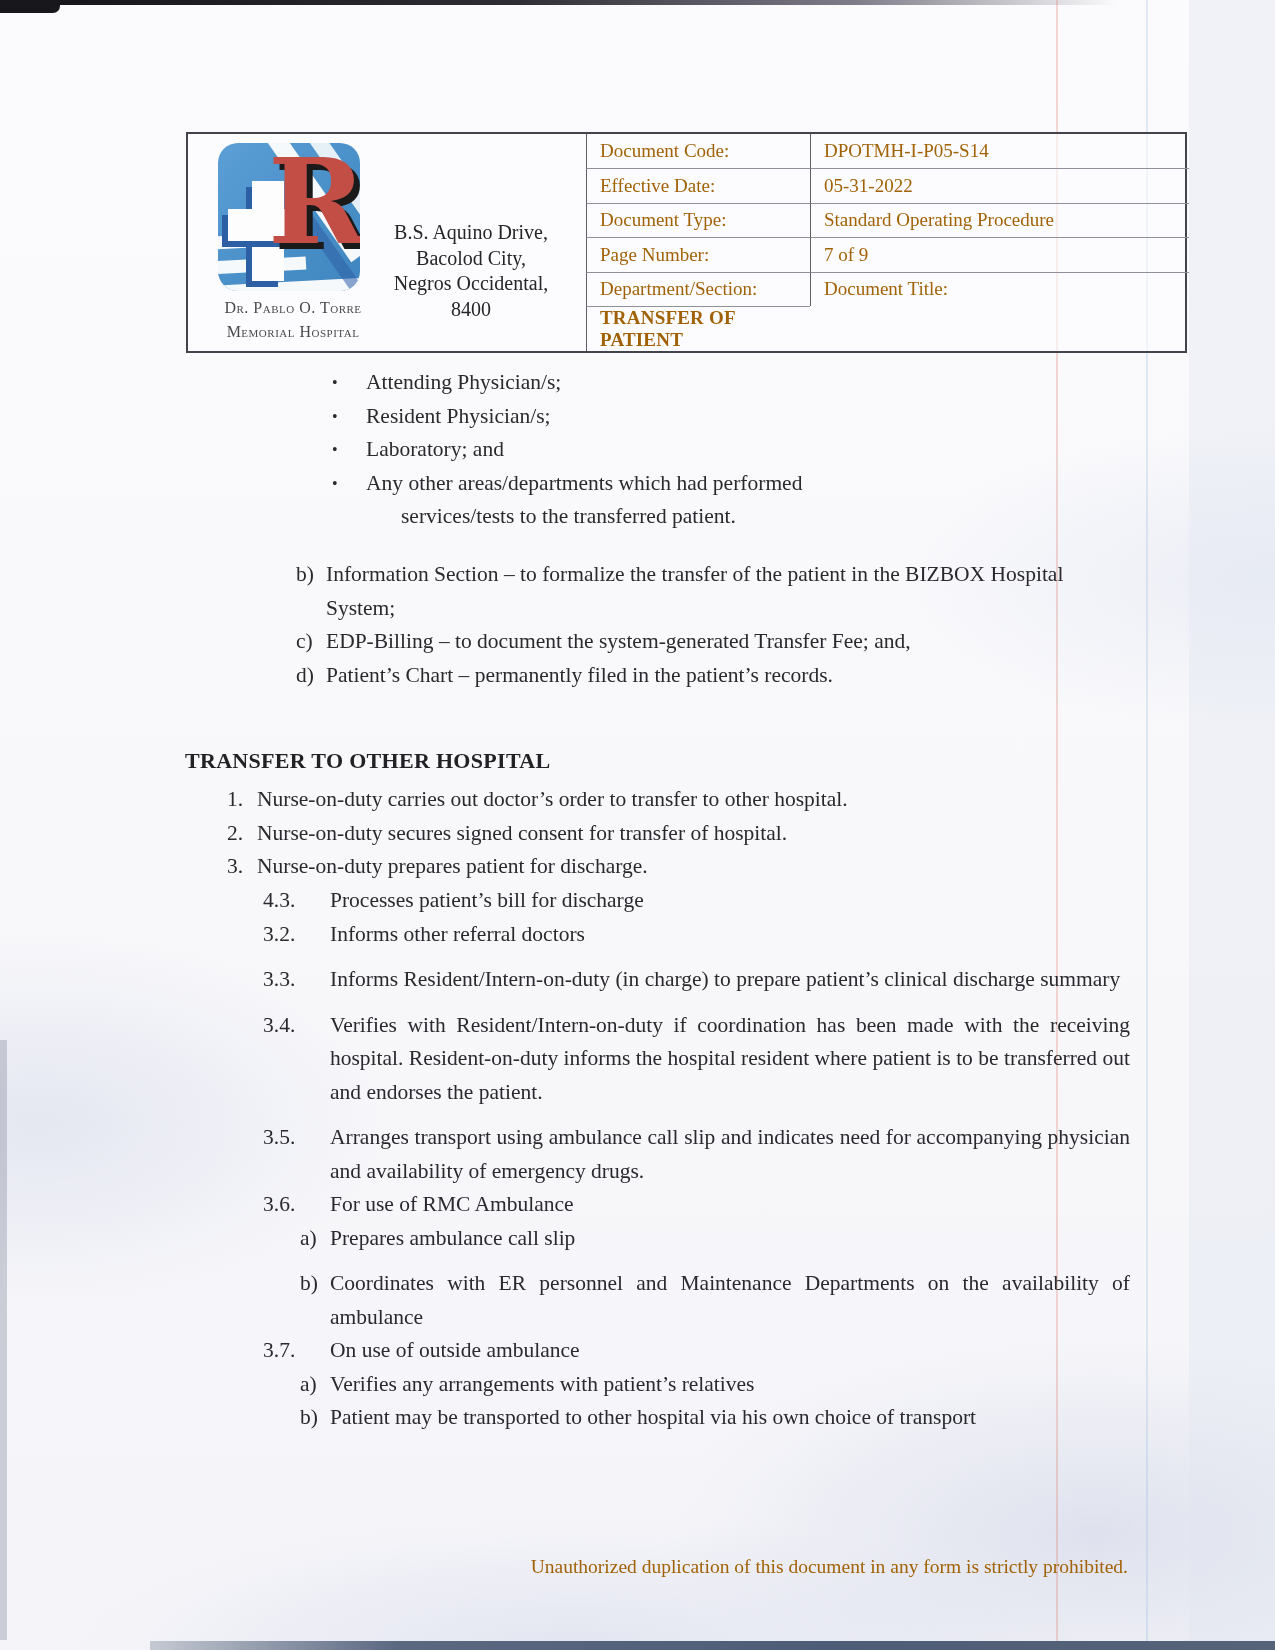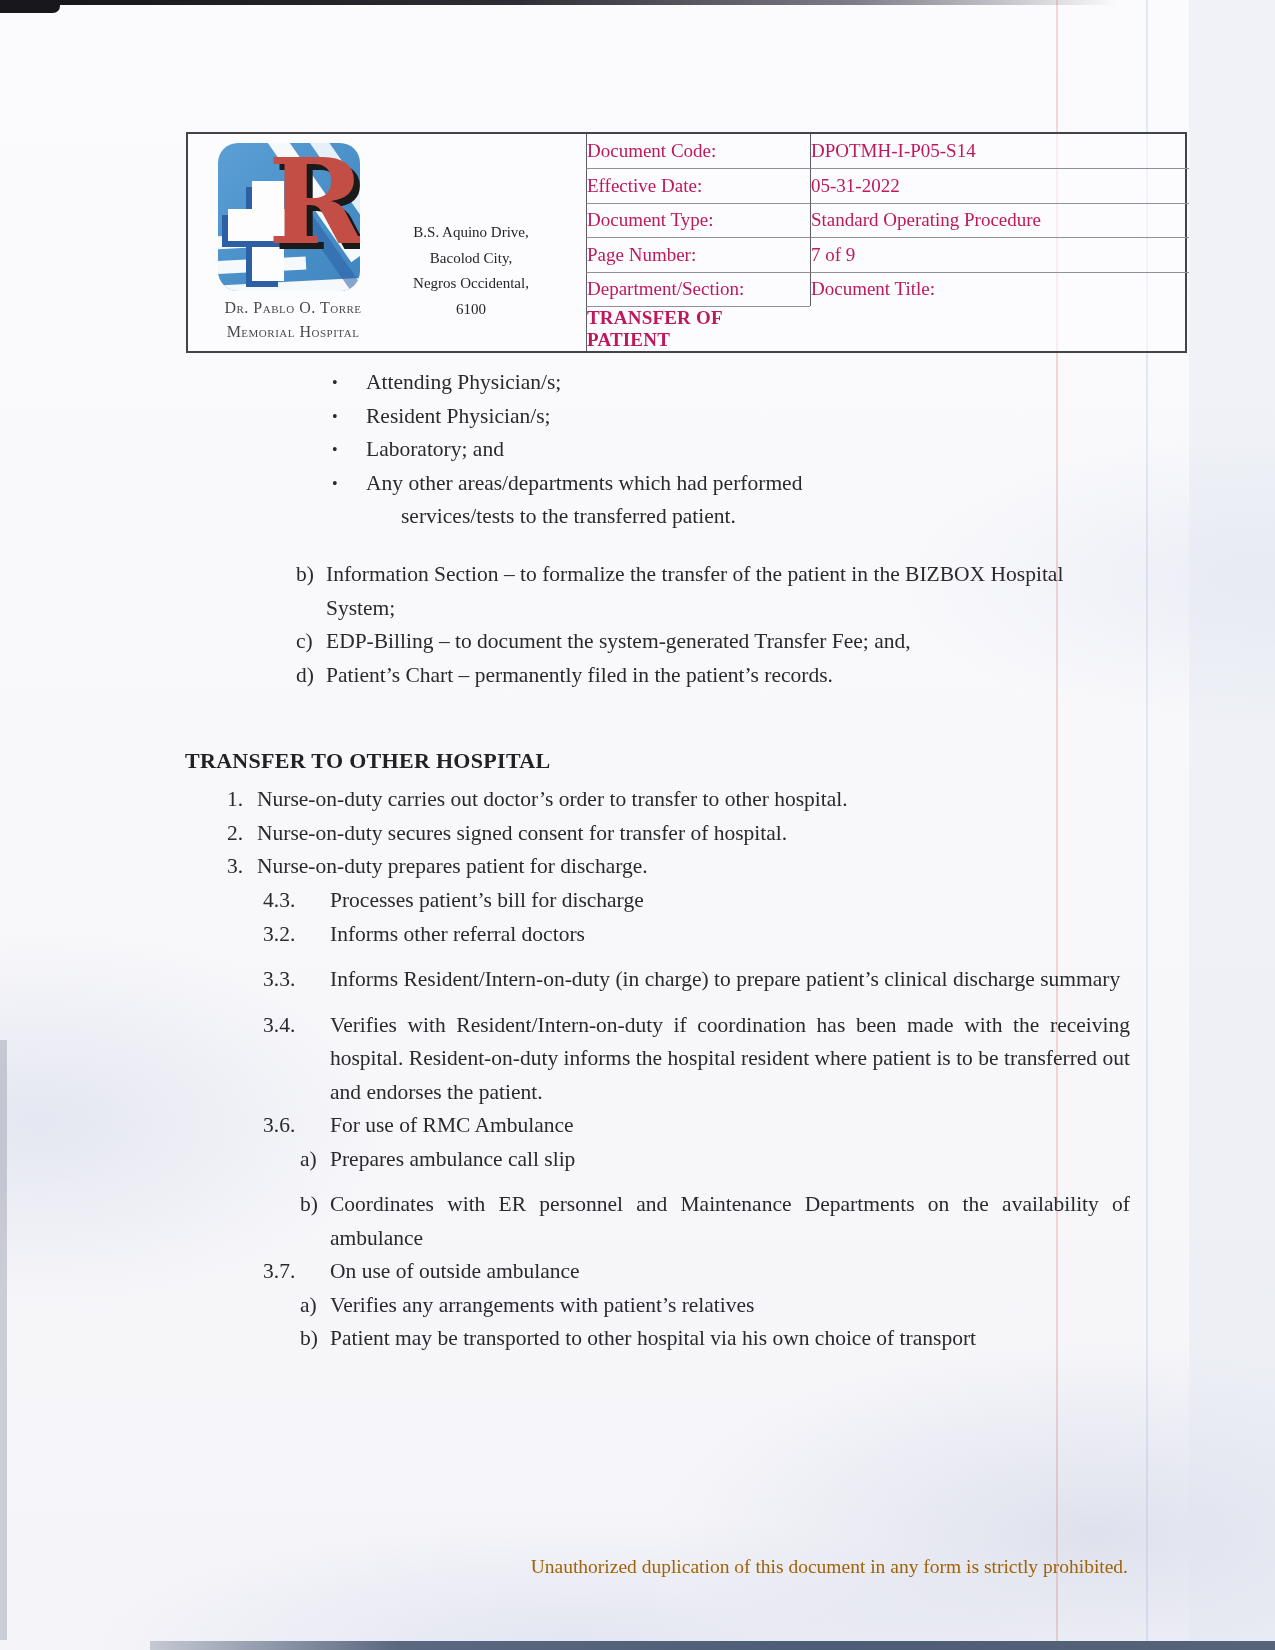--- a/index.html
+++ b/index.html
@@ -22,21 +22,21 @@
     background:linear-gradient(90deg,rgba(143,151,166,0.45),#5a6880 22%,#4e5d77 60%,#556478);}
   .left-strip{position:absolute;left:0;top:1040px;height:600px;width:7px;background:rgba(150,156,170,0.45);}
   .pink-line{position:absolute;left:1056px;top:0;bottom:0;width:2px;background:rgba(214,120,96,0.28);}
   .blue-line{position:absolute;left:1146px;top:0;bottom:0;width:2px;background:rgba(160,190,225,0.3);}
   .right-band{position:absolute;right:0;top:0;bottom:0;width:86px;background:rgba(226,229,241,0.4);}
 
   
   .meta-table{position:absolute;left:186px;top:132px;width:1001px;height:221px;
     display:grid;grid-template-columns:398px 224px 379px;grid-template-rows:repeat(6,1fr);
     border:2px solid #43434b;background:rgba(253,253,255,0.6);box-sizing:border-box;}
-  .cell{display:flex;align-items:center;font-size:19px;color:#be185d;
+  .cell{display:flex;align-items:center;padding-left:13px;font-size:19px;color:#a16207;
     border-left:1px solid #5d5d64;border-top:1px solid #90909a;box-sizing:border-box;}
   .cell.r0{border-top:none;}
   .cell.value.bold{font-weight:bold;letter-spacing:0.2px;}
   .logo-cell{grid-column:1;grid-row:1/7;position:relative;border:none;}
 
   
   .logo-art{position:absolute;left:30px;top:9px;width:142px;height:148px;border-radius:20px;
     background:linear-gradient(135deg,#5b9fd6 0%,#4a90c8 55%,#3f85bf 100%);overflow:hidden;}
   .stripe{position:absolute;background:#f6f9fc;}
   .st1{left:-8px;top:92px;width:66px;height:13px;transform:rotate(-3deg);}
@@ -45,21 +45,21 @@
   .st4{left:62px;top:-14px;width:150px;height:18px;transform:rotate(55deg);transform-origin:left top;}
   .st5{left:96px;top:-22px;width:170px;height:16px;transform:rotate(55deg);transform-origin:left top;opacity:.9;}
   .st6{left:86px;top:60px;width:120px;height:12px;transform:rotate(55deg);transform-origin:left top;background:#2d5fa5;opacity:.55;}
   .cross-v{position:absolute;left:34px;top:38px;width:32px;height:100px;background:#fdfdfd;box-shadow:-6px 6px 0 #2d5fa5;}
   .cross-h{position:absolute;left:10px;top:66px;width:80px;height:32px;background:#fdfdfd;box-shadow:-6px 6px 0 #2d5fa5;}
   .logo-r{position:absolute;left:50px;top:-6px;font-family:"DejaVu Serif",serif;font-weight:bold;
     font-size:118px;line-height:1.1;color:#c24e45;text-shadow:6px 6px 0 #1a1a1a;}
   .hospital-name{position:absolute;left:0;top:162px;width:210px;text-align:center;
     font-variant:small-caps;font-size:16px;line-height:24px;color:#4a4a4e;letter-spacing:0.5px;}
   .hospital-address{position:absolute;left:203px;top:86px;width:160px;text-align:center;
-    font-size:15px;line-height:25.5px;color:#26262a;}
+    font-size:20px;line-height:25.5px;color:#26262a;}
 
   
   .row{position:relative;line-height:33.5px;font-size:21.5px;}
   .row .marker{position:absolute;left:0;top:0;}
   .bullets{position:absolute;left:330px;top:366px;width:690px;}
   .bullets .txt{padding-left:36px;}
   .bullets .marker{font-size:16px;left:2px;}
   .bullets .cont{padding-left:71px;}
 
   .copy-list{position:absolute;left:296px;top:558px;width:832px;}
@@ -105,21 +105,21 @@
       <div class="logo-r">R</div>
     </div>
     <div class="hospital-name">
       <div>Dr. Pablo O. Torre</div>
       <div>Memorial Hospital</div>
     </div>
     <div class="hospital-address">
       <div>B.S. Aquino Drive,</div>
       <div>Bacolod City,</div>
       <div>Negros Occidental,</div>
-      <div>6100</div>
+      <div>8400</div>
     </div>
   </div>
 
   <div class="cell label r0">Document Code:</div>
   <div class="cell value r0">DPOTMH-I-P05-S14</div>
   <div class="cell label">Effective Date:</div>
   <div class="cell value">05-31-2022</div>
   <div class="cell label">Document Type:</div>
   <div class="cell value">Standard Operating Procedure</div>
   <div class="cell label">Page Number:</div>
@@ -193,20 +193,24 @@
     <div class="txt">Informs other referral doctors</div>
   </div>
   <div class="row num j">
     <span class="marker">3.3.</span>
     <div class="txt">Informs Resident/Intern-on-duty (in charge) to prepare patient’s clinical discharge summary</div>
   </div>
   <div class="row num j">
     <span class="marker">3.4.</span>
     <div class="txt">Verifies with Resident/Intern-on-duty if coordination has been made with the receiving hospital. Resident-on-duty informs the hospital resident where patient is to be transferred out and endorses the patient.</div>
   </div>
+  <div class="row num j">
+    <span class="marker">3.5.</span>
+    <div class="txt">Arranges transport using ambulance call slip and indicates need for accompanying physician and availability of emergency drugs.</div>
+  </div>
   <div class="row num">
     <span class="marker">3.6.</span>
     <div class="txt">For use of RMC Ambulance</div>
   </div>
   <div class="row abc">
     <span class="marker">a)</span>
     <div class="txt">Prepares ambulance call slip</div>
   </div>
   <div class="row abc j">
     <span class="marker">b)</span>

